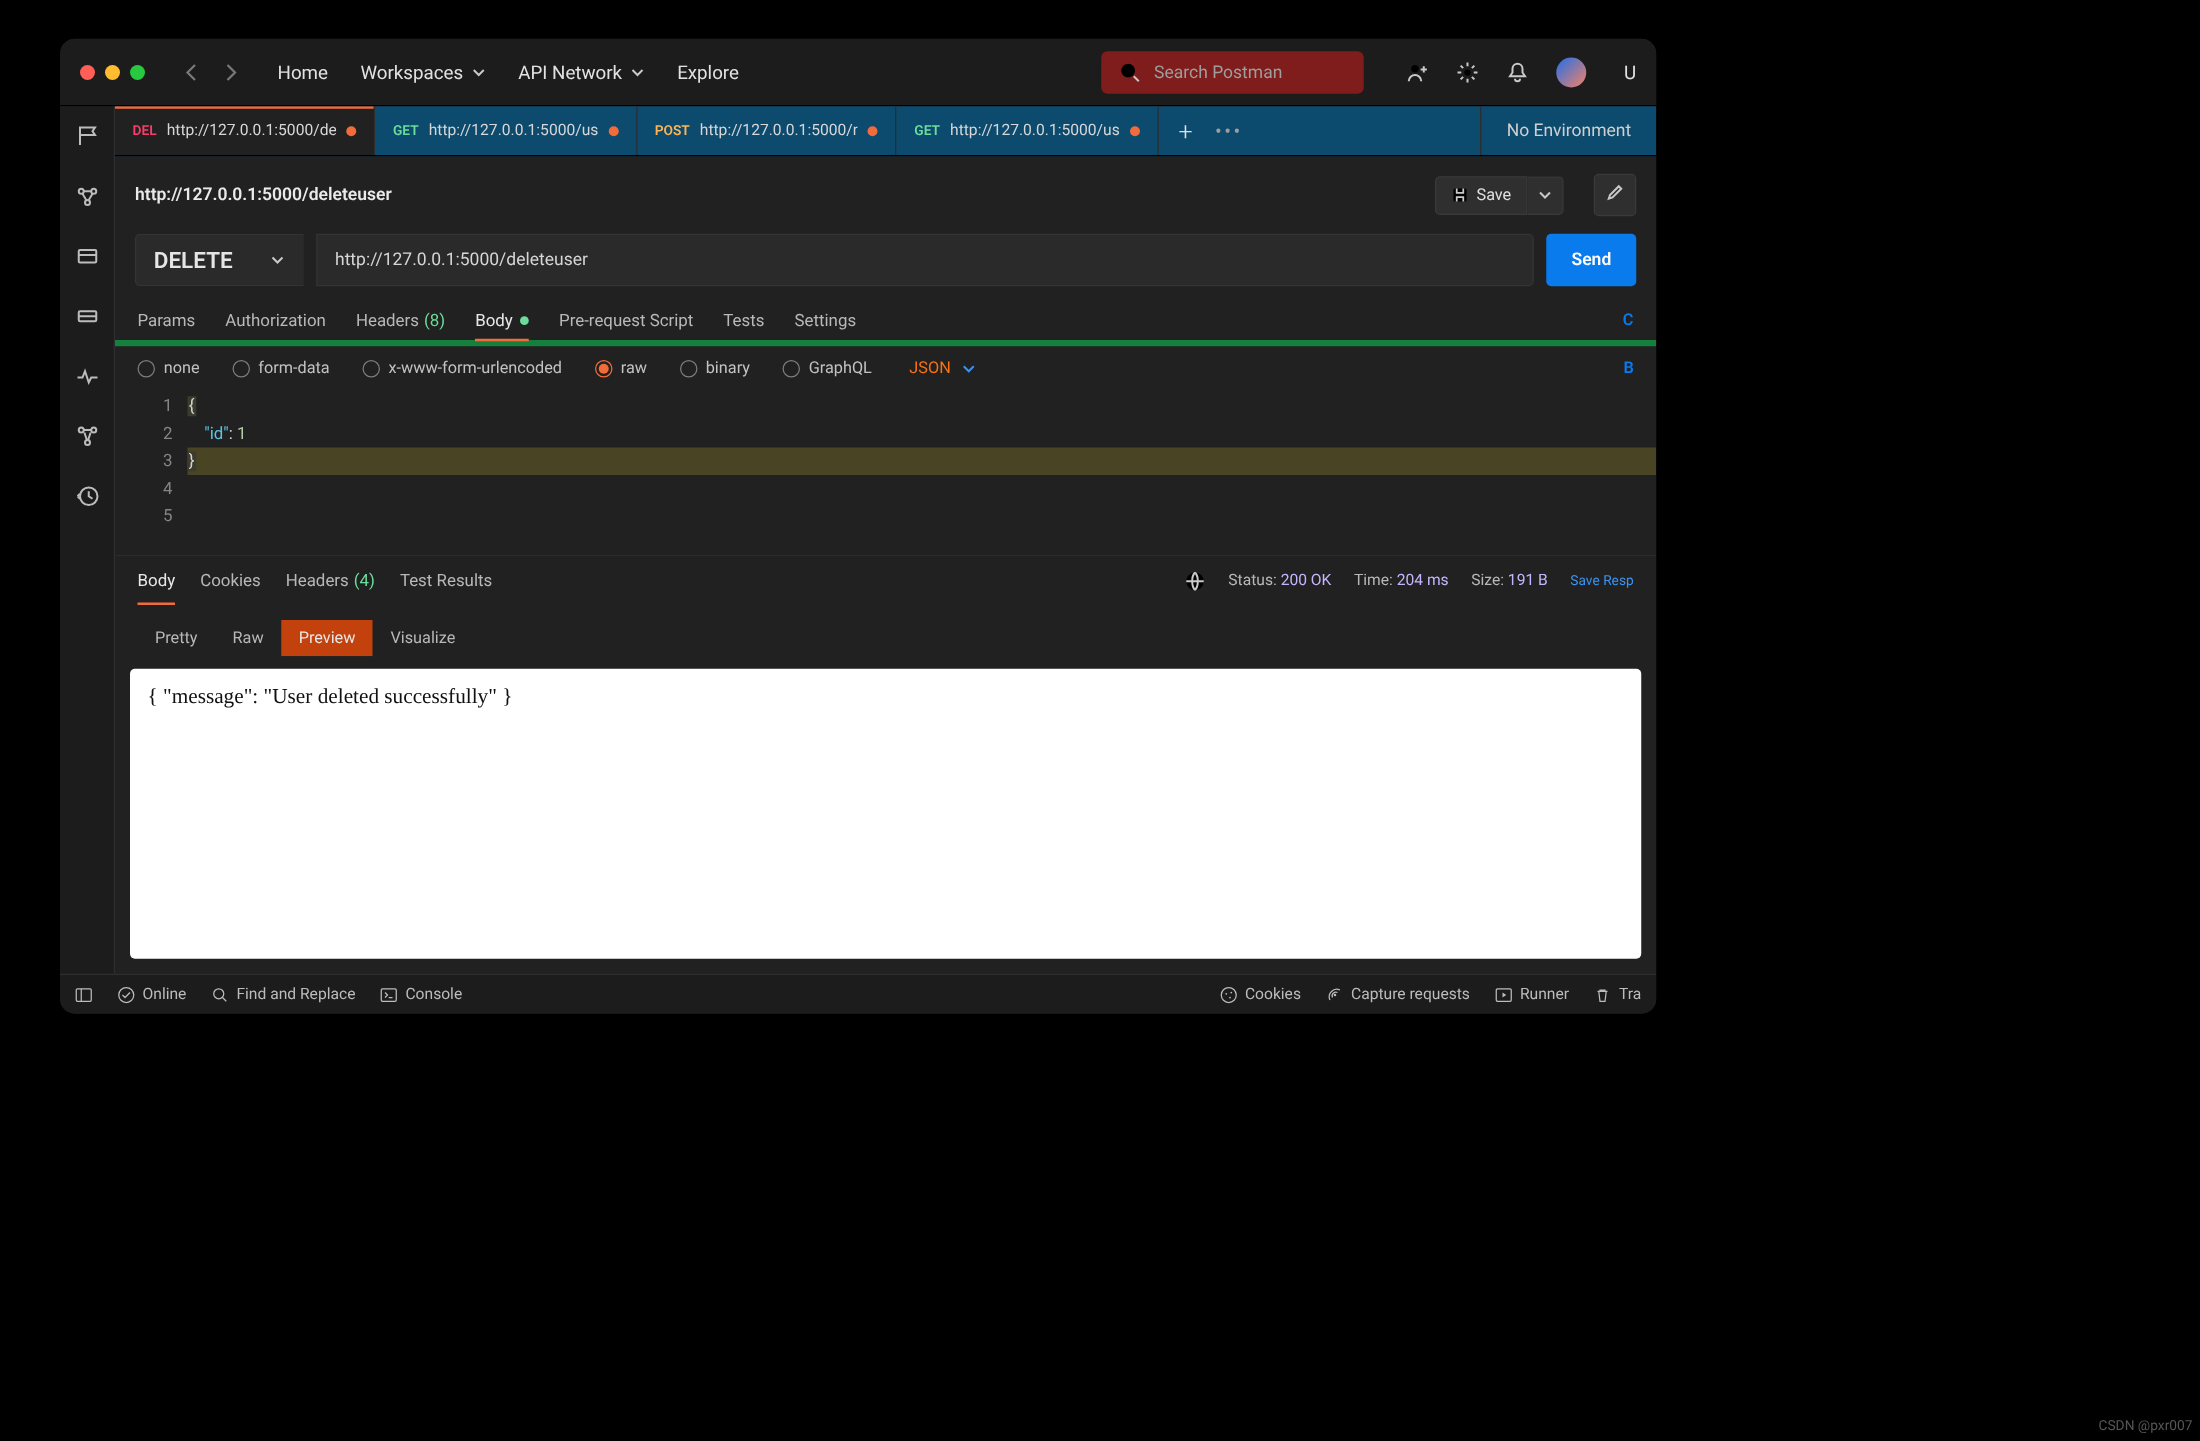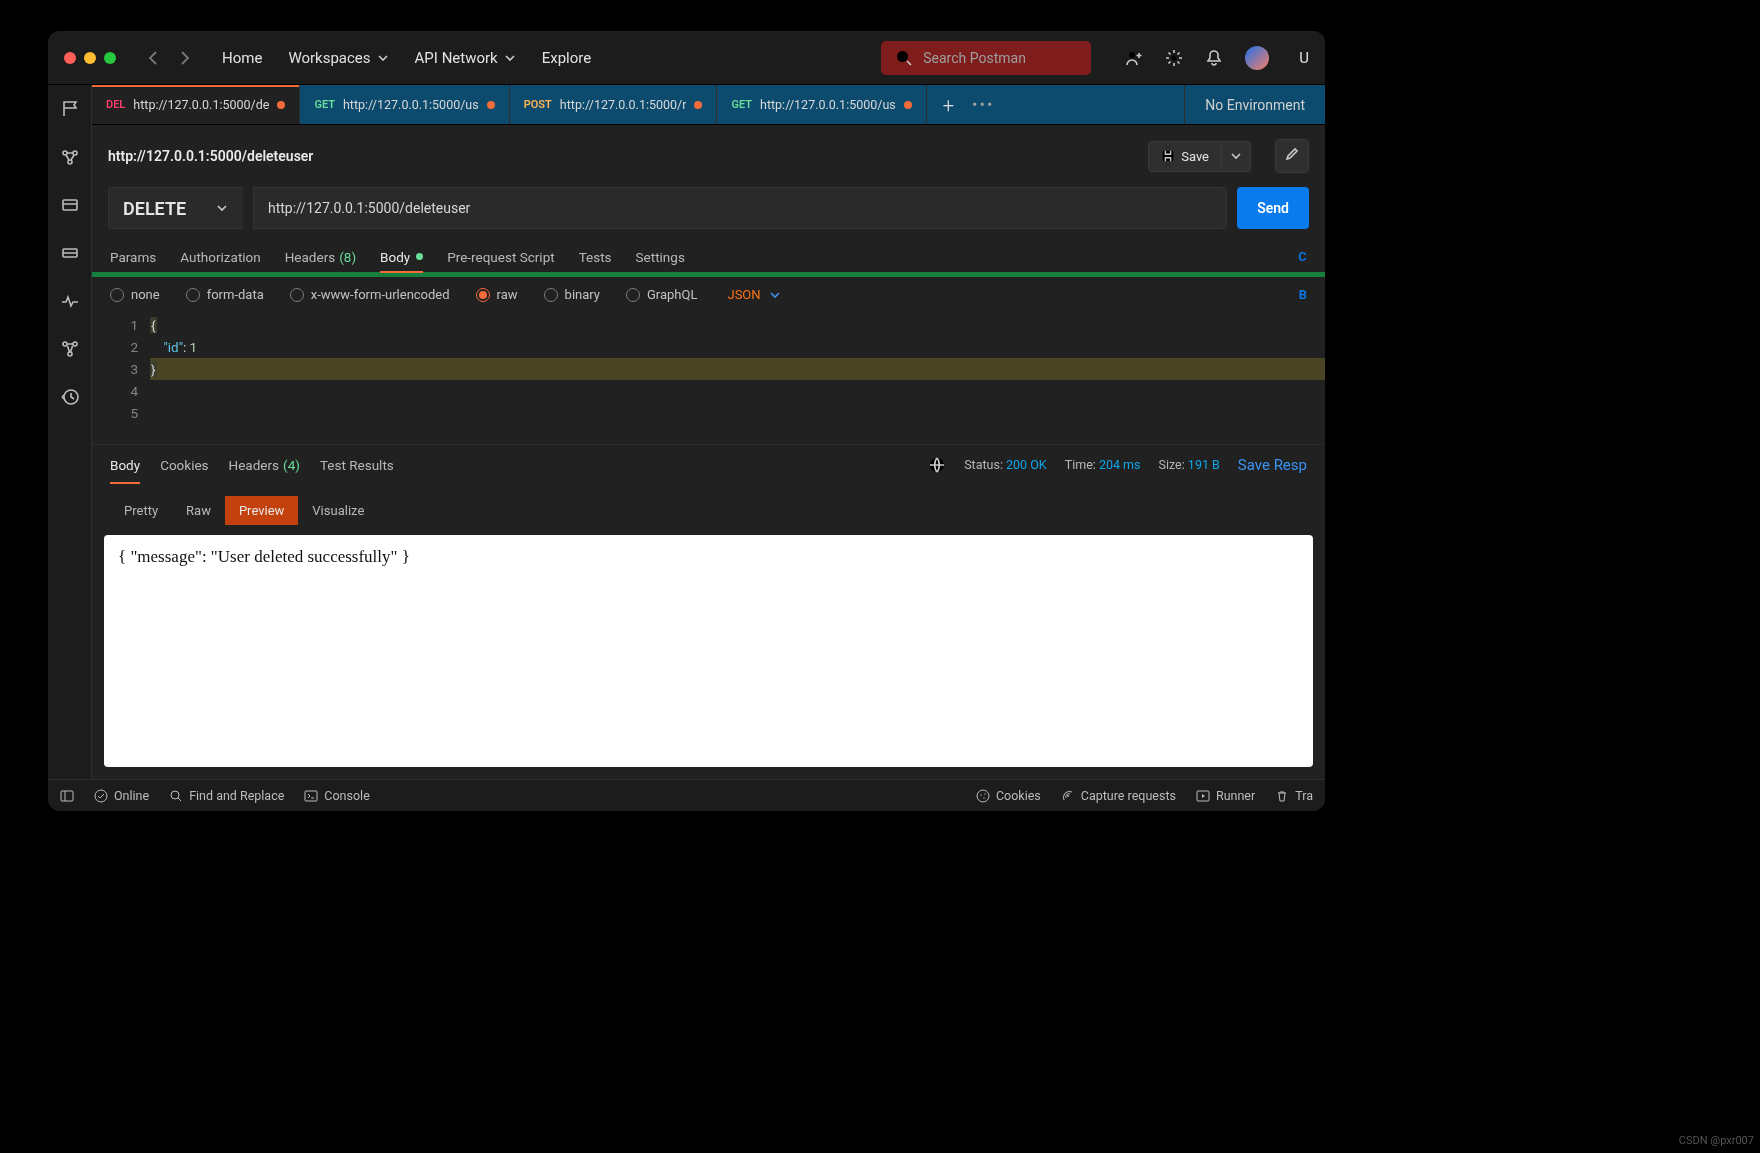--- a/index.html
+++ b/index.html
@@ -76,22 +76,22 @@
   .brace { color:#d4d4d4; background:#3c3c2e; padding:0 1px; }
   .key { color:#5dc4e4; }
   .num { color:#b5cea8; }
   .punc { color:#d4d4d4; }
   
   .resp-head { display:flex; gap:20px; padding:0 18px; font-size:13.5px; color:#b8b8b8; height:40px; align-items:center; border-top:1px solid #2b2b2b; }
   .resp-tab { cursor:pointer; position:relative; height:100%; display:flex; align-items:center; gap:4px; }
   .resp-tab.active { color:#e8e8e8; }
   .resp-tab.active::after { content:''; position:absolute; left:0; right:0; bottom:0; height:2px; background:#f26b3a; }
   .resp-right { margin-left:auto; display:flex; align-items:center; gap:18px; color:#b8b8b8; font-size:12.5px; }
-  .g { color:#0ea5e9; }
-  .saveresp { color:#3a93ef; font-size:15px; cursor:pointer; }
+  .g { color:#c4b5fd; }
+  .saveresp { color:#3a93ef; font-size:11px; cursor:pointer; }
   
   .viewtoggle { display:flex; padding:12px 18px 10px 18px; }
   .seggrp { display:flex; background:transparent; border-radius:4px; overflow:hidden; }
   .seg { padding:7px 14px; color:#b8b8b8; font-size:13px; cursor:pointer; }
   .seg.on { background:#c2410c; color:#e8e8e8; }
   .preview { margin:0 12px 12px 12px; flex:1; background:#fff; border-radius:4px; padding:12px 14px; color:#111; font-family:Georgia,serif; font-size:17px; }
   
   .statusbar { height:32px; background:#1c1c1c; border-top:1px solid #2e2e2e; display:flex; align-items:center; gap:20px; padding:0 12px; font-size:12.5px; color:#bcbcbc; }
   .statusbar .icon-sm { width:14px; height:14px; }
   .sb-item { display:flex; align-items:center; gap:6px; cursor:pointer; }

